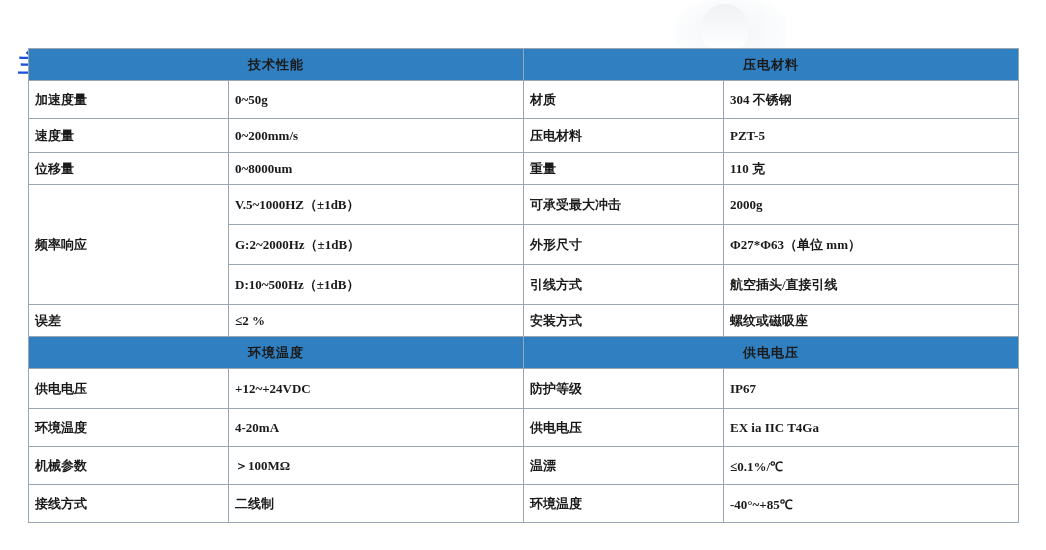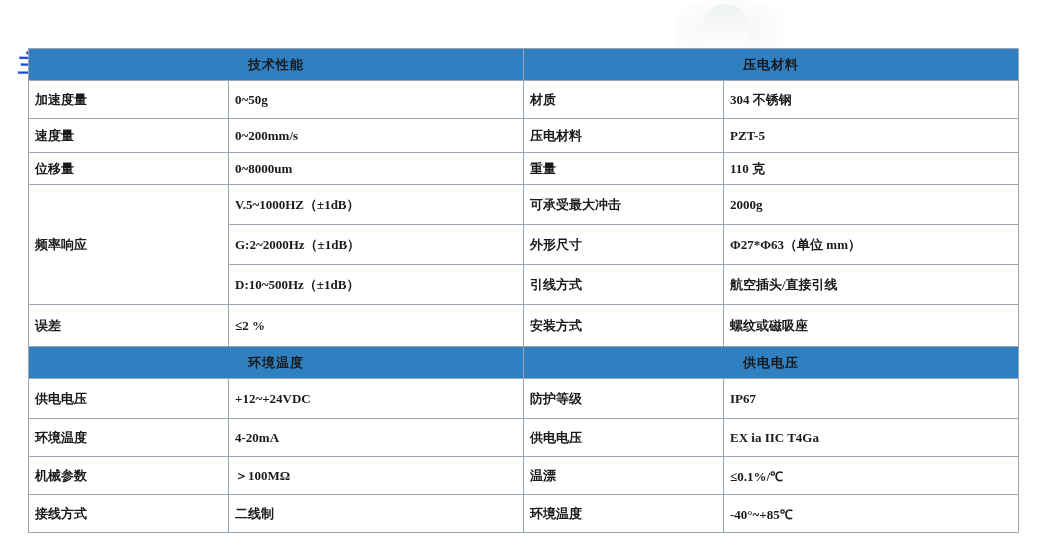--- a/index.html
+++ b/index.html
@@ -145,21 +145,21 @@
         <td class="label">外形尺寸</td>
         <td class="value">Φ27*Φ63（单位 mm）</td>
       </tr>
 
       <tr style="height:40px">
         <td class="value">D:10~500Hz（±1dB）</td>
         <td class="label">引线方式</td>
         <td class="value">航空插头/直接引线</td>
       </tr>
 
-      <tr style="height:42px">
+      <tr style="height:32px">
         <td class="label">误差</td>
         <td class="value">≤2 %</td>
         <td class="label">安装方式</td>
         <td class="value">螺纹或磁吸座</td>
       </tr>
 
       <tr>
         <td class="hdr" colspan="2">环境温度</td>
         <td class="hdr" colspan="2">供电电压</td>
       </tr>

